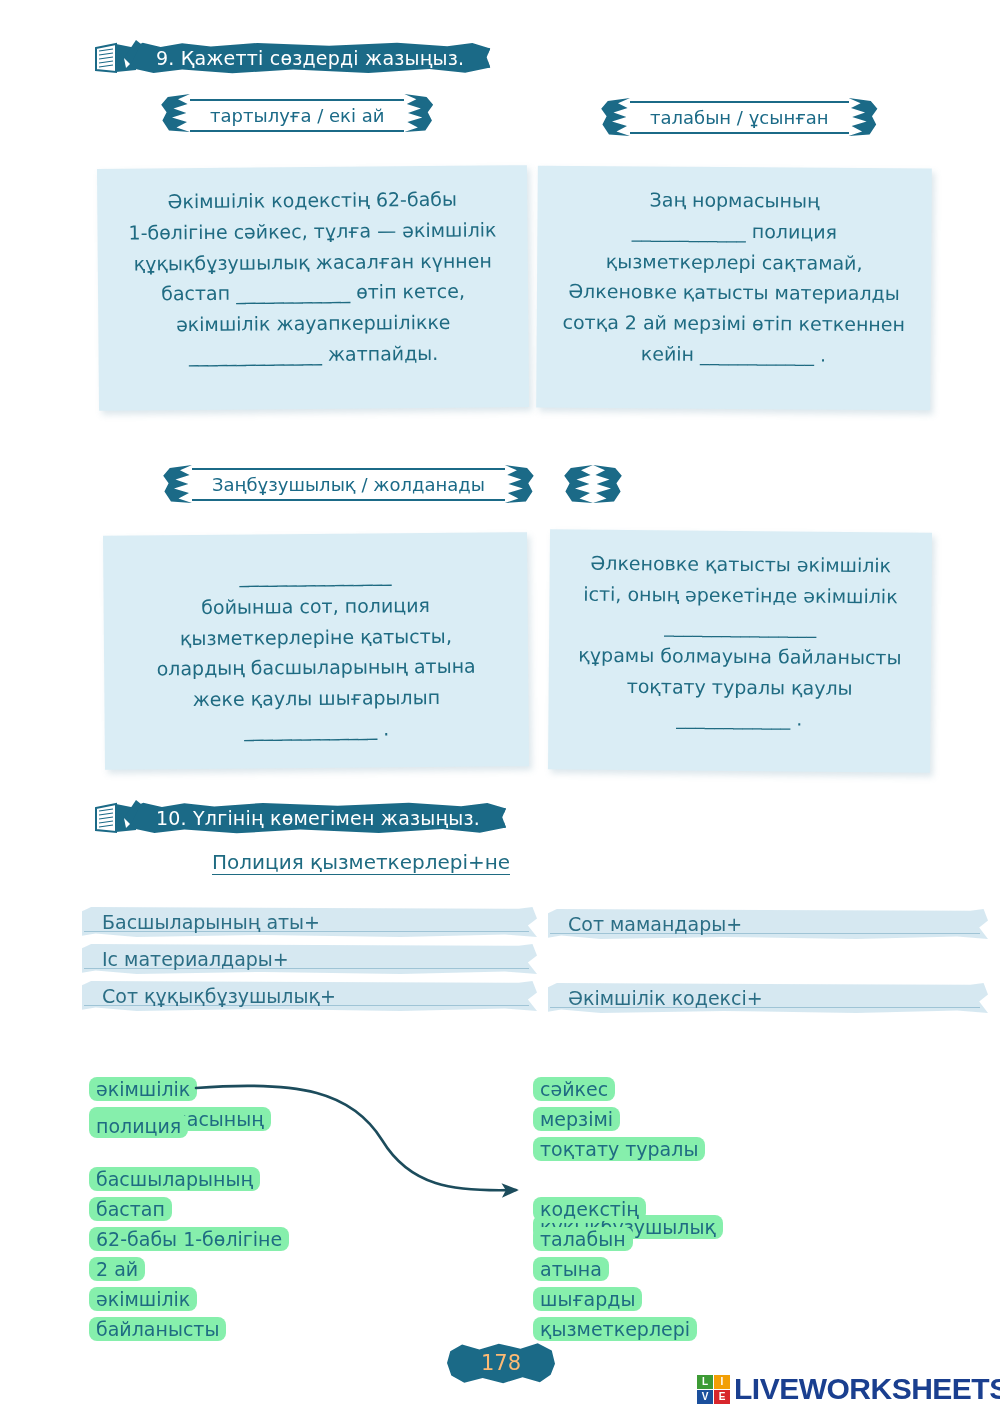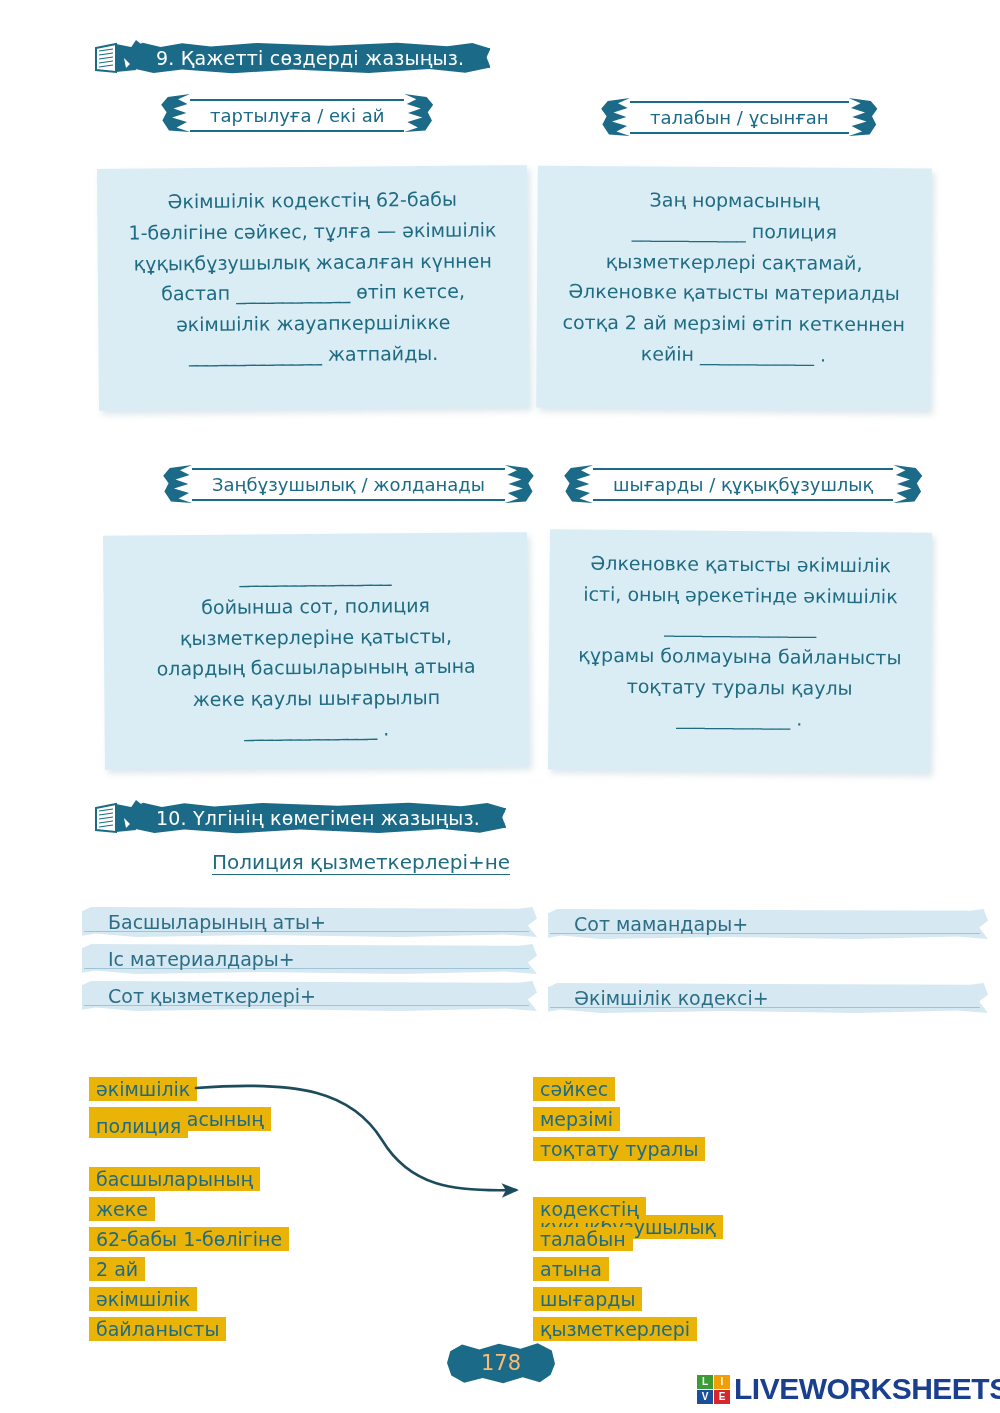--- a/index.html
+++ b/index.html
@@ -150,33 +150,33 @@
     right: 8px;
     bottom: 5px;
     height: 1.2px;
     background: #9fc4d6;
   }
   .brush-text {
     position: relative;
     z-index: 2;
     color: #2b6e85;
     font-size: 19px;
-    padding-left: 26px;
+    padding-left: 20px;
     white-space: nowrap;
   }
 
   
   .match-item {
     position: absolute;
     color: #1f6b82;
     font-size: 19px;
     white-space: nowrap;
     padding: 1px 7px;
-    background: #eab308;
-    border-radius: 0;
+    background: #86efac;
+    border-radius: 8px;
   }
 
   svg.arrow-layer {
     position: absolute;
     left: 0;
     top: 0;
     width: 1000px;
     height: 1413px;
     pointer-events: none;
     z-index: 5;
@@ -292,21 +292,20 @@
     <span class="ln">кейін ____________ .</span>
   </div>
 
   <div class="chip" style="left:162px; top:465px;">
     <span class="chip-cap left"></span>
     <span class="chip-body">Заңбұзушылық / жолданады</span>
     <span class="chip-cap right"></span>
   </div>
   <div class="chip" style="left:563px; top:465px;">
     <span class="chip-cap left"></span>
-    <span class="chip-body">шығарды / құқықбұзушлық</span>
     <span class="chip-cap right"></span>
   </div>
 
   <div class="card" style="left:104px; top:534px; width:424px; height:234px; transform:rotate(-0.5deg); padding-top:26px;">
     <span class="ln">________________</span>
     <span class="ln">бойынша сот, полиция</span>
     <span class="ln">қызметкерлеріне қатысты,</span>
     <span class="ln">олардың басшыларының атына</span>
     <span class="ln">жеке қаулы шығарылып</span>
     <span class="ln">______________ .</span>
@@ -351,40 +350,40 @@
     <span class="brush-text">Басшыларының  аты+</span>
   </div>
   <div class="brush-row" style="left:82px; top:944px; width:455px;">
     <span class="brush-bg"></span>
     <span class="brush-line"></span>
     <span class="brush-text">Іс  материалдары+</span>
   </div>
   <div class="brush-row" style="left:82px; top:981px; width:455px;">
     <span class="brush-bg"></span>
     <span class="brush-line"></span>
-    <span class="brush-text">Сот қызметкерлері+</span>
+    <span class="brush-text">Сот құқықбұзушылық+</span>
   </div>
 
   <div class="brush-row" style="left:548px; top:909px; width:440px;">
     <span class="brush-bg"></span>
     <span class="brush-line"></span>
     <span class="brush-text">Сот  мамандары+</span>
   </div>
   <div class="brush-row" style="left:548px; top:983px; width:440px;">
     <span class="brush-bg"></span>
     <span class="brush-line"></span>
     <span class="brush-text">Әкімшілік кодексі+</span>
   </div>
 
 
   <div class="match-item" style="left:89px; top:1077px;">әкімшілік</div>
   <div class="match-item" style="left:89px; top:1107px;">заң нормасының</div>
   <div class="match-item" style="left:89px; top:1114px;">полиция</div>
   <div class="match-item" style="left:89px; top:1167px;">басшыларының</div>
-  <div class="match-item" style="left:89px; top:1197px;">жеке</div>
+  <div class="match-item" style="left:89px; top:1197px;">бастап</div>
   <div class="match-item" style="left:89px; top:1227px;">62-бабы 1-бөлігіне</div>
   <div class="match-item" style="left:89px; top:1257px;">2 ай</div>
   <div class="match-item" style="left:89px; top:1287px;">әкімшілік</div>
   <div class="match-item" style="left:89px; top:1317px;">байланысты</div>
 
   <div class="match-item" style="left:533px; top:1077px;">сәйкес</div>
   <div class="match-item" style="left:533px; top:1107px;">мерзімі</div>
   <div class="match-item" style="left:533px; top:1137px;">тоқтату  туралы</div>
   <div class="match-item" style="left:533px; top:1167px;margin-top:48px;">құқықбұзушылық</div>
   <div class="match-item" style="left:533px; top:1197px;">кодекстің</div>

